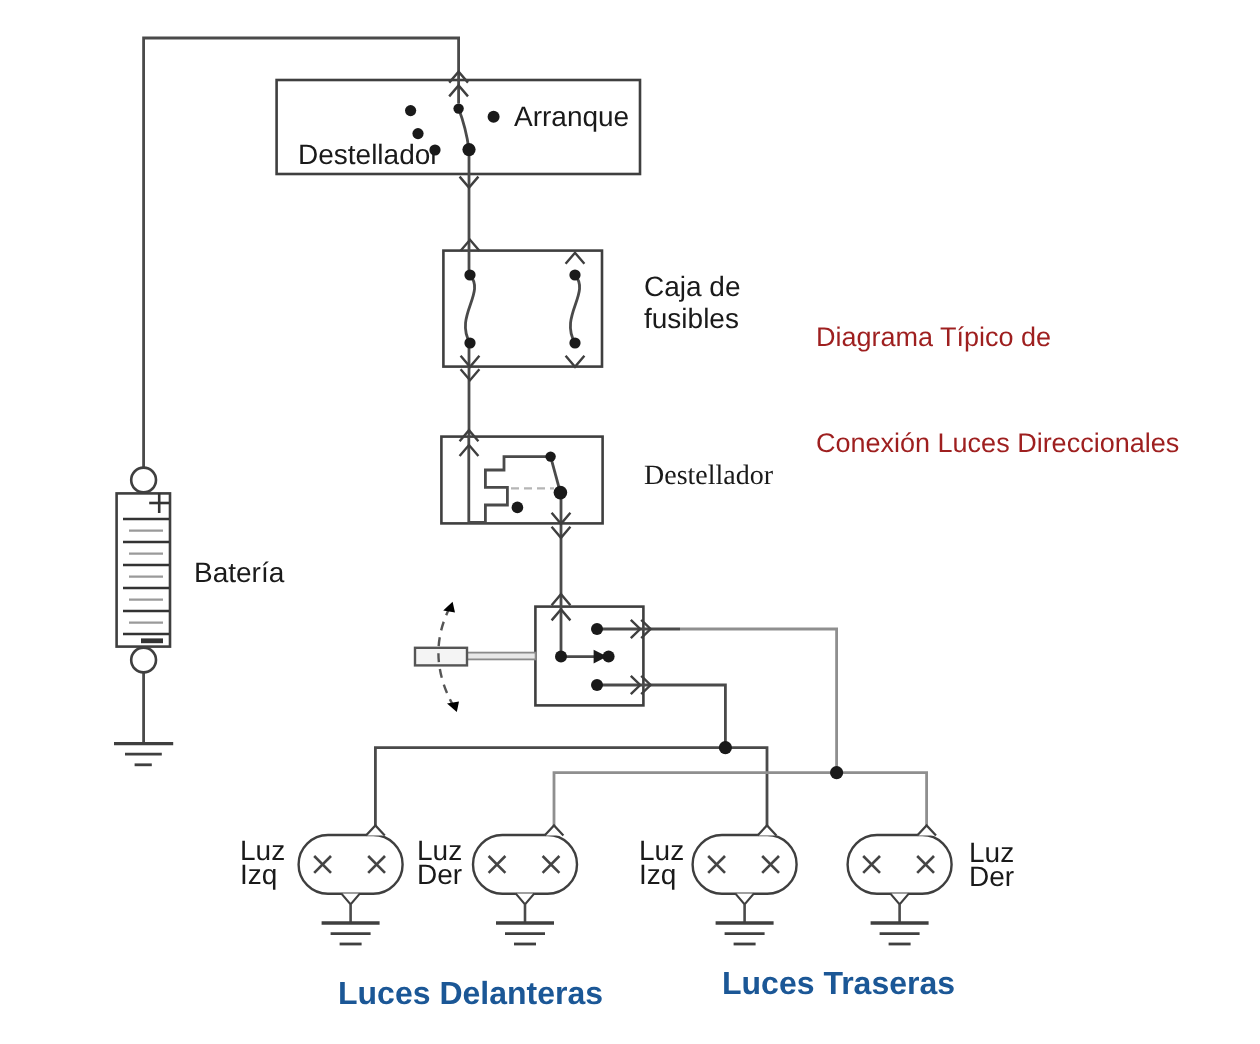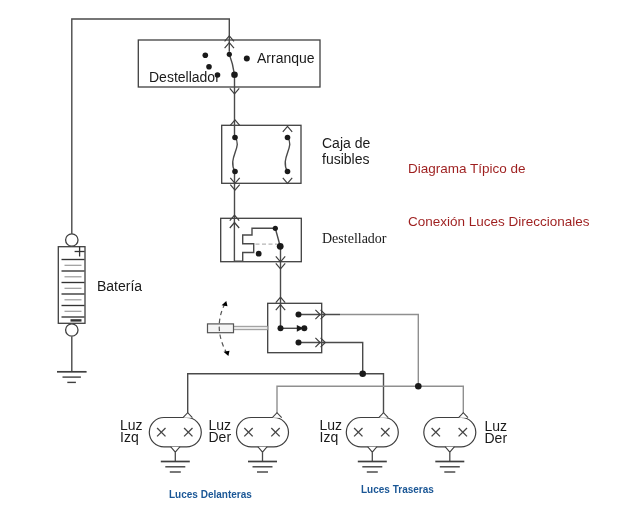--- a/index.html
+++ b/index.html
@@ -11,21 +11,21 @@
   .lbl{
     position:absolute;font-size:14px;line-height:15.5px;color:#1a1a1a;white-space:nowrap;
   }
   .lbl span{display:block;}
   .lamp-lbl{line-height:11.5px;}
   .title{
     position:absolute;left:408px;top:159px;font-size:13.5px;line-height:20.5px;
     color:#9e1f1f;white-space:nowrap;
   }
   .group-lbl{
-    position:absolute;font-size:10px;font-weight:bold;color:#1b5796;white-space:nowrap;
+    position:absolute;font-size:16px;font-weight:bold;color:#1b5796;white-space:nowrap;
   }
 </style>
 </head>
 <body>
 
 <div id="stage">
 
   <svg id="diagram-svg" width="630" height="522" viewBox="0 0 630 522">
 
     <g fill="#ffffff" stroke="#3f3f3f" stroke-width="1.3">

